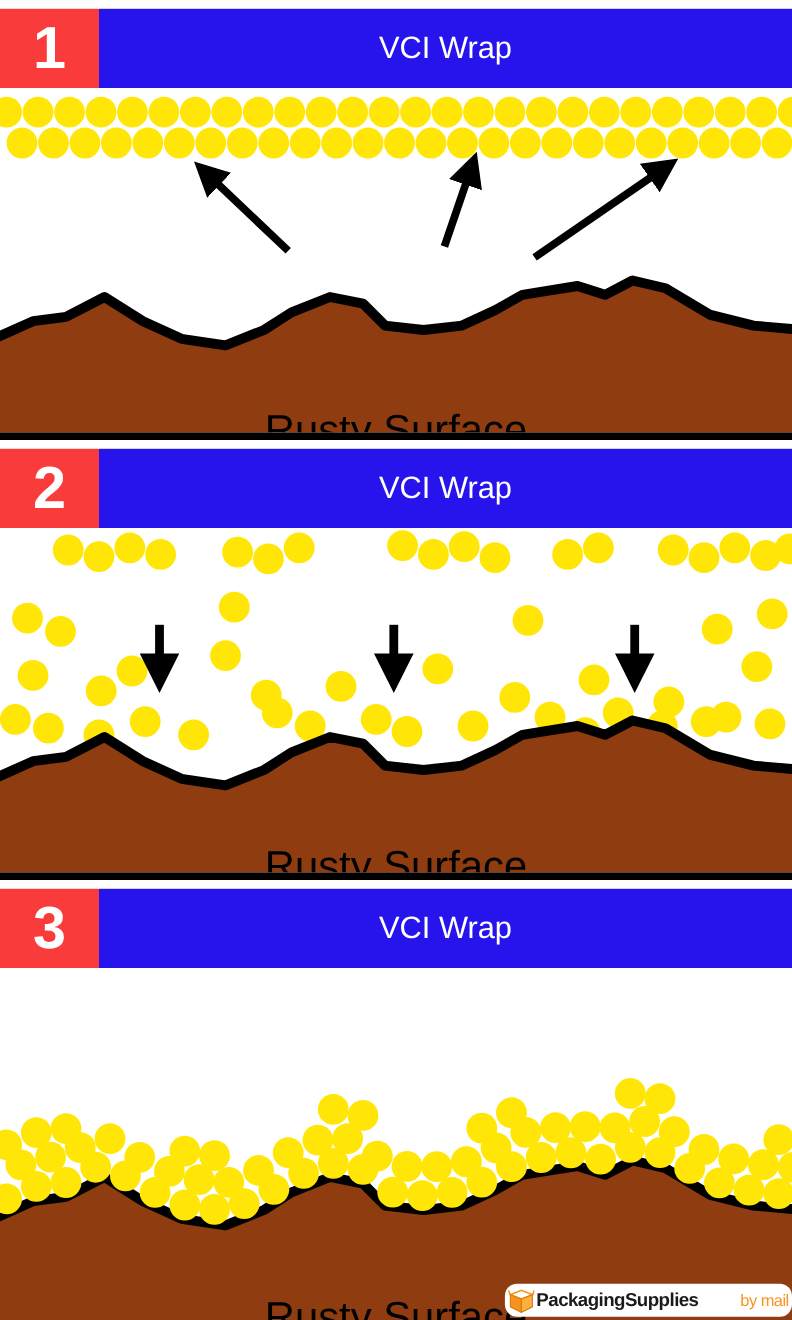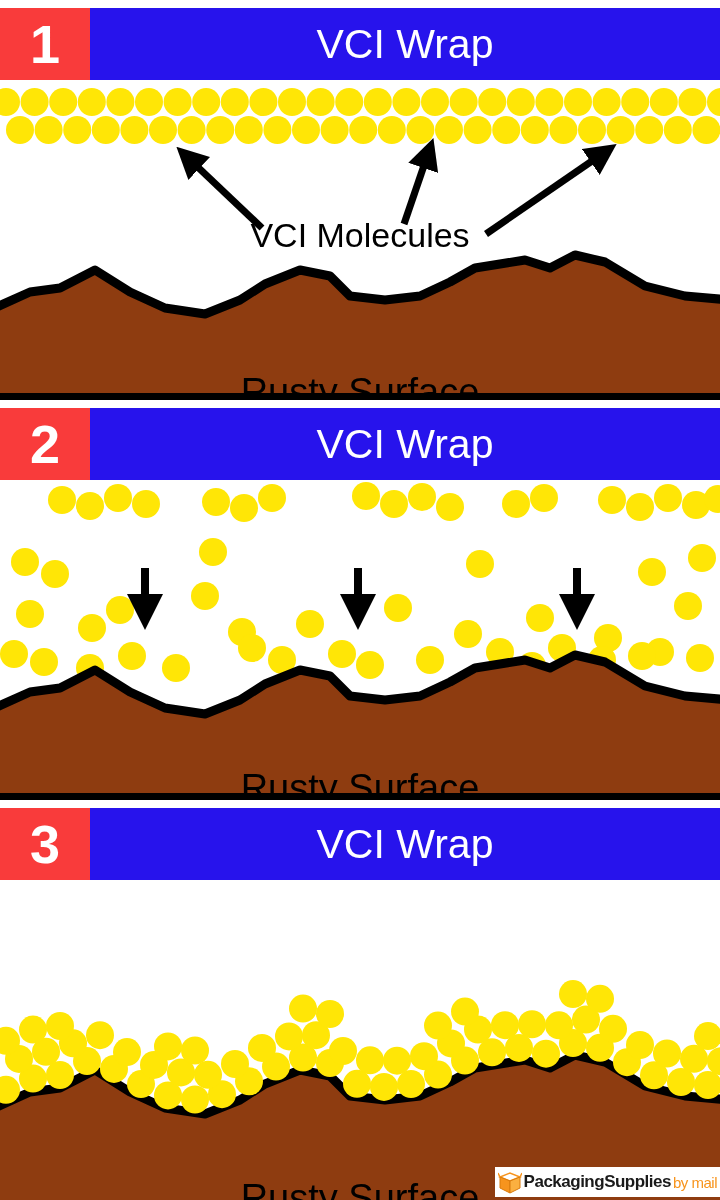--- a/index.html
+++ b/index.html
@@ -4,33 +4,33 @@
 <style>
   * { margin:0; padding:0; box-sizing:border-box; }
   html,body { width:720px; height:1200px; background:#fff; overflow:hidden;
               font-family:"Liberation Sans", sans-serif; }
   .panel { position:relative; width:720px; height:400px; overflow:hidden; background:#fff; }
   .panel.bordered { border-bottom:7px solid #000; }
   .panel-svg { position:absolute; left:0; top:0; z-index:1; }
   .header { position:absolute; top:8px; left:0; right:0; height:72px; display:flex; z-index:2; }
   .num-box { width:90px; background:var(--step-red,#f93b3b); color:#fff; font-weight:bold;
              font-size:54px; display:flex; align-items:center; justify-content:center; }
-  .wrap-bar { flex:1; background:var(--wrap-blue,#2713ec); color:#fff; font-size:41px;
+  .wrap-bar { flex:1; background:var(--wrap-blue,#2713ec); color:#fff; font-size:28px;
               display:flex; align-items:center; justify-content:center; }
   .label { position:absolute; left:50%; transform:translateX(-50%); white-space:nowrap;
            z-index:2; color:#000; }
   .molecules-label { top:216px; font-size:34px; }
   .surface-label { font-size:38px;margin-top:43px; }
   .surface-label.p1 { top:328px; }
   .surface-label.p2 { top:324px; }
   .surface-label.p3 { top:334px; }
   .logo { position:absolute; right:0; bottom:3px; z-index:3; display:flex; align-items:center;
-          background:#fff; padding:2px 3px; gap:2px; }
+          background:#fff; padding:2px 3px; gap:2px;border-radius:11px; }
   .logo-brand { font-weight:bold; font-size:17px; color:#1a1a1a; letter-spacing:-0.5px; }
-  .logo-suffix { font-size:15px; color:var(--logo-orange,#f7941d); letter-spacing:-0.5px; }
+  .logo-suffix { font-size:15px; color:var(--logo-orange,#f7941d); letter-spacing:-0.5px;margin-left:36px; }
 </style>
 </head>
 <body>
 
 <section class="panel bordered">
   <div class="header">
     <div class="num-box">
       <span>1</span>
     </div>
     <div class="wrap-bar">
@@ -92,21 +92,20 @@
       <circle cx="592.0000000000002" cy="130" r="14" fill="#ffe606"></circle>
       <circle cx="620.6000000000003" cy="130" r="14" fill="#ffe606"></circle>
       <circle cx="649.2000000000003" cy="130" r="14" fill="#ffe606"></circle>
       <circle cx="677.8000000000003" cy="130" r="14" fill="#ffe606"></circle>
       <circle cx="706.4000000000003" cy="130" r="14" fill="#ffe606"></circle>
       <line x1="262" y1="228" x2="184" y2="154" stroke="#000000" stroke-width="7" marker-end="url(#ah1)"></line>
       <line x1="404" y1="224" x2="430" y2="148" stroke="#000000" stroke-width="7" marker-end="url(#ah1)"></line>
       <line x1="486" y1="234" x2="608" y2="150" stroke="#000000" stroke-width="7" marker-end="url(#ah1)"></line>
       <path d="M -10 310 L 30 292 L 60 288 L 95 270 L 130 292 L 165 308 L 205 314 L 240 300 L 265 284 L 300 270 L 330 276 L 350 296 L 385 300 L 420 296 L 450 282 L 475 268 L 500 264 L 525 260 L 550 268 L 575 255 L 605 262 L 645 286 L 685 296 L 730 300 L 730 420 L -10 420 Z" fill="#8e3c10" stroke="#000000" stroke-width="9" stroke-linejoin="round"></path>
     </svg>
-  <div class="label molecules-label">VCI Molecules</div>
   <div class="label surface-label p1">Rusty Surface</div>
 </section>
 
 <section class="panel bordered">
   <div class="header">
     <div class="num-box">
       <span>2</span>
     </div>
     <div class="wrap-bar">
       <span>VCI Wrap</span>

